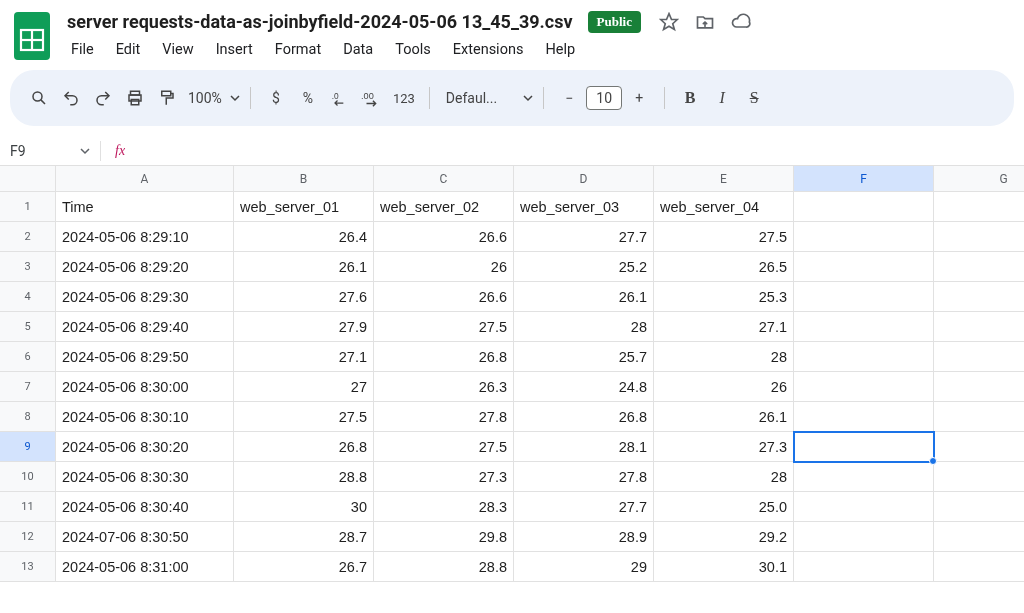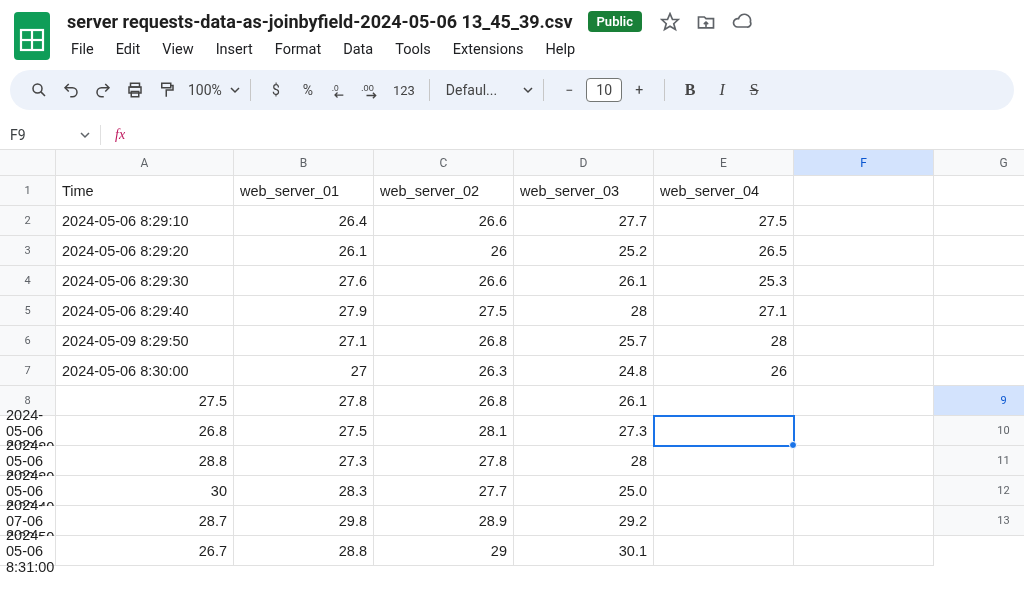--- a/index.html
+++ b/index.html
@@ -18,31 +18,31 @@
   }
   .logo svg { width: 40px; height: 52px; }
   .title-area { flex: 1; }
   .title-row { display: flex; align-items: center; gap: 10px; }
   .doc-title {
     font-size: 18px; color: #1f1f1f; padding: 2px 4px;
     border: 1px solid transparent; border-radius: 4px; font-weight: bold;
   }
   .badge-public {
     background: #198038; color: #fff; font-size: 13px; font-weight: 600;
-    padding: 3px 9px; border-radius: 4px;
+    padding: 3px 9px; border-radius: 4px; font-family: Liberation Serif, serif;
   }
   .title-icons { display: flex; gap: 16px; margin-left: 8px; align-items: center; color: #444; }
   .title-icons > * { width: 20px; height: 20px; display:flex; align-items:center; justify-content:center; }
   .menu-bar { display: flex; gap: 4px; margin-top: 2px; }
   .menu-item {
     font-size: 14.5px; padding: 4px 9px; border-radius: 4px; cursor: pointer; color: #202124;
   }
   .toolbar {
     margin: 8px 10px 0 10px; background: #edf2fa; border-radius: 24px;
-    height: 40px; display: flex; align-items: center; padding: 0 14px; gap: 2px;
+    height: 56px; display: flex; align-items: center; padding: 0 14px; gap: 2px;
     color: #444;
   }
   .tb-btn {
     min-width: 30px; height: 30px; display: flex; align-items: center; justify-content: center;
     border-radius: 4px; cursor: pointer; font-size: 14px; color: #444;
   }
   .tb-sep { width: 1px; height: 22px; background: #c7c7c7; margin: 0 8px; }
   .zoom-text { font-size: 14px; padding: 0 4px; }
   .font-name { font-size: 14px; padding: 0 6px; min-width: 58px; }
   .fontsize-box {
@@ -273,36 +273,37 @@
     <div class="cell"></div>
     <div class="row-header">5</div>
     <div class="cell">2024-05-06 8:29:40</div>
     <div class="cell num">27.9</div>
     <div class="cell num">27.5</div>
     <div class="cell num">28</div>
     <div class="cell num">27.1</div>
     <div class="cell"></div>
     <div class="cell"></div>
     <div class="row-header">6</div>
-    <div class="cell">2024-05-09 8:29:50</div>
+    <div class="cell">2024-05-06 8:29:50</div>
     <div class="cell num">27.1</div>
     <div class="cell num">26.8</div>
     <div class="cell num">25.7</div>
     <div class="cell num">28</div>
     <div class="cell"></div>
     <div class="cell"></div>
     <div class="row-header">7</div>
     <div class="cell">2024-05-06 8:30:00</div>
     <div class="cell num">27</div>
     <div class="cell num">26.3</div>
     <div class="cell num">24.8</div>
     <div class="cell num">26</div>
     <div class="cell"></div>
     <div class="cell"></div>
     <div class="row-header">8</div>
+    <div class="cell">2024-05-06 8:30:10</div>
     <div class="cell num">27.5</div>
     <div class="cell num">27.8</div>
     <div class="cell num">26.8</div>
     <div class="cell num">26.1</div>
     <div class="cell"></div>
     <div class="cell"></div>
     <div class="row-header sel">9</div>
     <div class="cell">2024-05-06 8:30:20</div>
     <div class="cell num">26.8</div>
     <div class="cell num">27.5</div>

